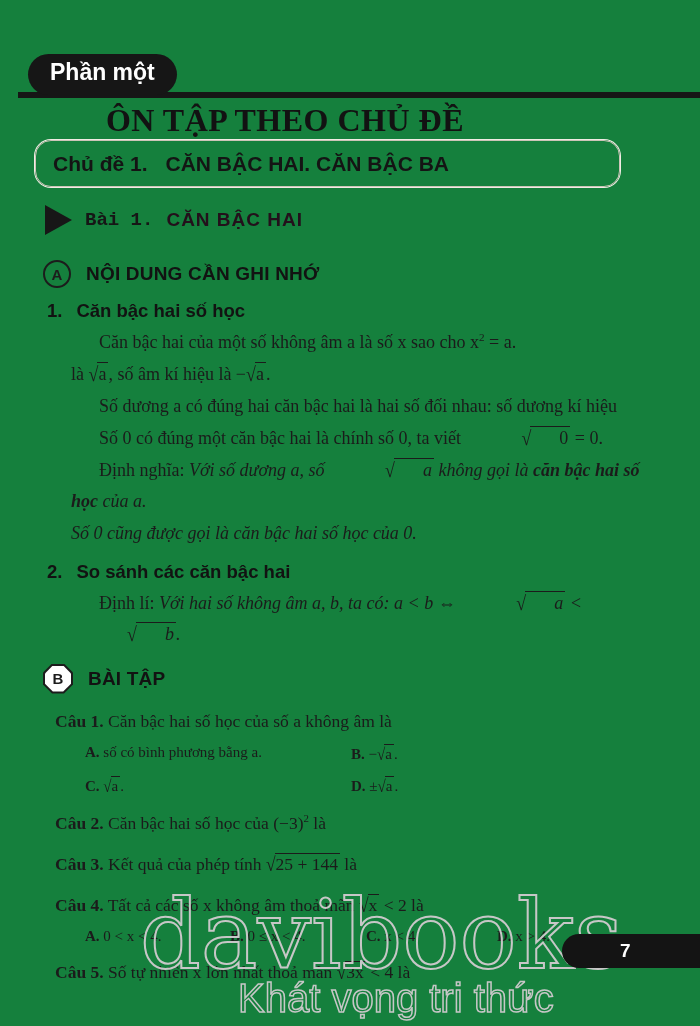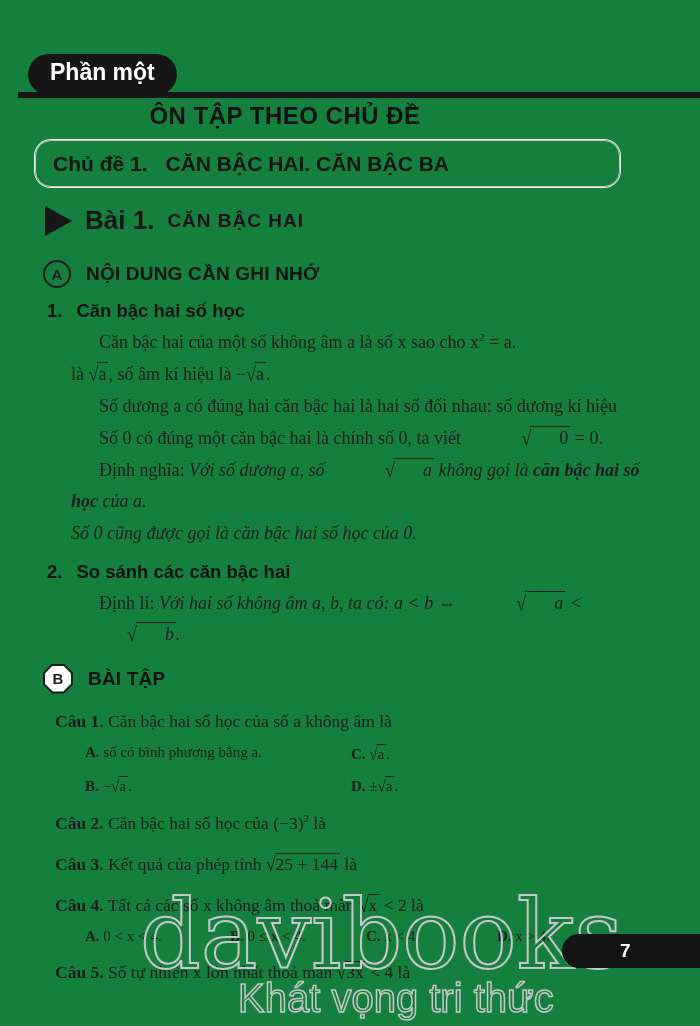--- a/index.html
+++ b/index.html
@@ -15,41 +15,41 @@
     background:#161616; color:#fff; border-radius:22px;
     padding:5px 22px 9px 22px;
     font-family:"Liberation Sans", sans-serif; font-weight:bold; font-size:23px;
   }
   .header-rule {
     position:absolute; left:18px; top:92px; width:682px; height:6px;
     background:#161616; z-index:2;
   }
   .page-title {
     position:absolute; left:55px; top:102px; width:460px;
-    text-align:center; font-family:Liberation Sans, sans-serif;
-    font-weight:bold; font-size:24px; letter-spacing:0.5px; color:#121212;
+    text-align:center; font-family:Liberation Serif, serif;
+    font-weight:bold; font-size:32px; letter-spacing:0.5px; color:#121212;
   }
   .topic-bar {
     position:absolute; left:35px; top:140px; width:585px; height:47px;
     border:1px solid #ccc5b8; border-radius:16px;
     box-shadow:0 0 0 1px #f0ece4;
     display:flex; align-items:center; gap:18px; padding-left:17px;
     font-family:"Liberation Sans", sans-serif; font-weight:bold; font-size:21px; color:#141414;
   }
   .lesson-row {
     position:absolute; left:45px; top:205px;
     display:flex; align-items:center; gap:13px;
   }
   .tri {
     width:0; height:0;
     border-top:15px solid transparent; border-bottom:15px solid transparent;
     border-left:27px solid #171717;
   }
   .lesson-label {
-    font-family:Liberation Sans, sans-serif; font-weight:bold; font-size:26px; color:#161616;
+    font-family:Liberation Mono, monospace; font-weight:bold; font-size:19px; color:#161616;
   }
   .lesson-title {
     font-family:"Liberation Sans", sans-serif; font-weight:bold; font-size:19px;
     letter-spacing:1px; color:#23101b;
   }
   
   .content { position:absolute; left:55px; top:252px; width:620px; }
   .sec-head { display:flex; align-items:center; gap:15px; margin:8px 0 6px -12px; }
   .badge-circle {
     width:28px; height:28px; border:2px solid #1c1c1c; border-radius:50%;
@@ -165,22 +165,22 @@
           <span class="inner">B</span>
         </span>
       <span class="sec-title">BÀI TẬP</span>
     </div>
 
     <div>
         <div class="question">
           <div class="q-stem"><span class="q-label">Câu 1.</span><span> Căn bậc hai số học của số a không âm là</span></div>
           <div class="opts cols2">
             <span><span class="opt-key">A.</span><span> số có bình phương bằng a.</span></span>
+            <span><span class="opt-key">B.</span><span> −</span><span class="sqrt"><span class="sign">√</span><span class="rad">a</span></span><span>.</span></span>
             <span><span class="opt-key">C.</span><span> </span><span class="sqrt"><span class="sign">√</span><span class="rad">a</span></span><span>.</span></span>
-            <span><span class="opt-key">B.</span><span> −</span><span class="sqrt"><span class="sign">√</span><span class="rad">a</span></span><span>.</span></span>
             <span><span class="opt-key">D.</span><span> ±</span><span class="sqrt"><span class="sign">√</span><span class="rad">a</span></span><span>.</span></span>
           </div>
         </div>
         <div class="question">
           <div class="q-stem"><span class="q-label">Câu 2.</span><span> Căn bậc hai số học của (−3)</span><sup>2</sup><span> là</span></div>
         </div>
         <div class="question">
           <div class="q-stem"><span class="q-label">Câu 3.</span><span> Kết quả của phép tính </span><span class="sqrt"><span class="sign">√</span><span class="rad">25 + 144</span></span><span> là</span></div>
         </div>
         <div class="question">

